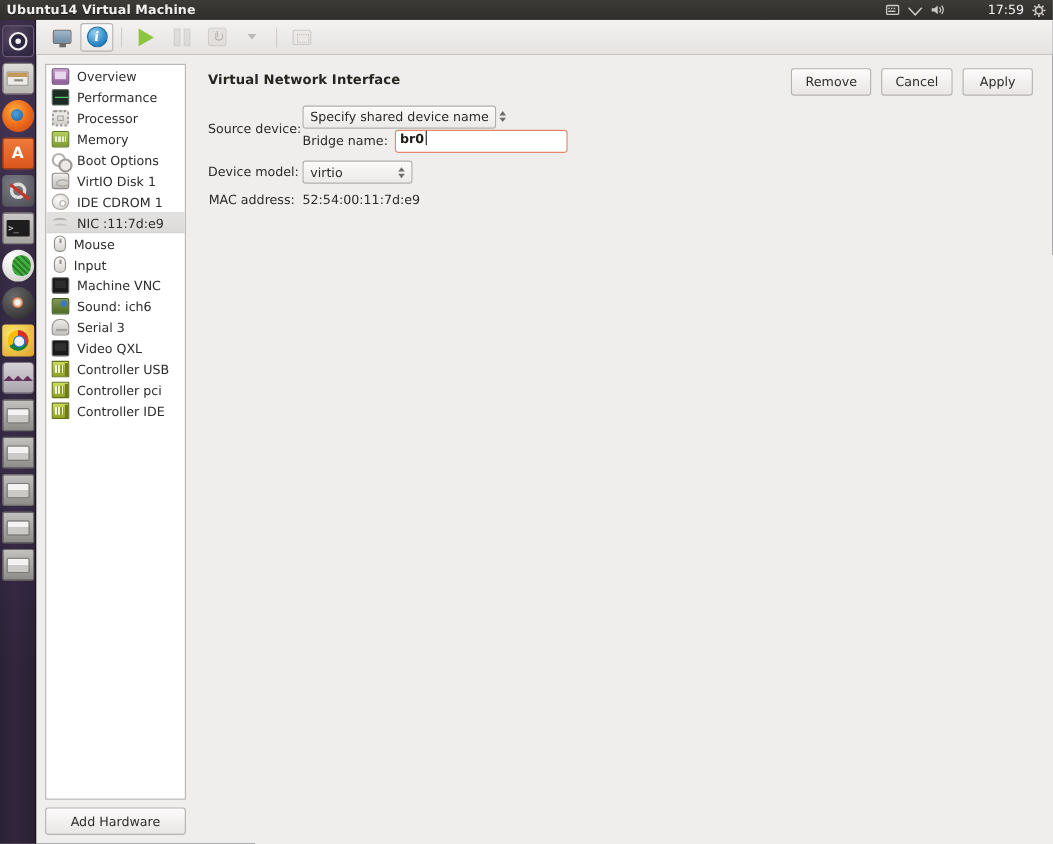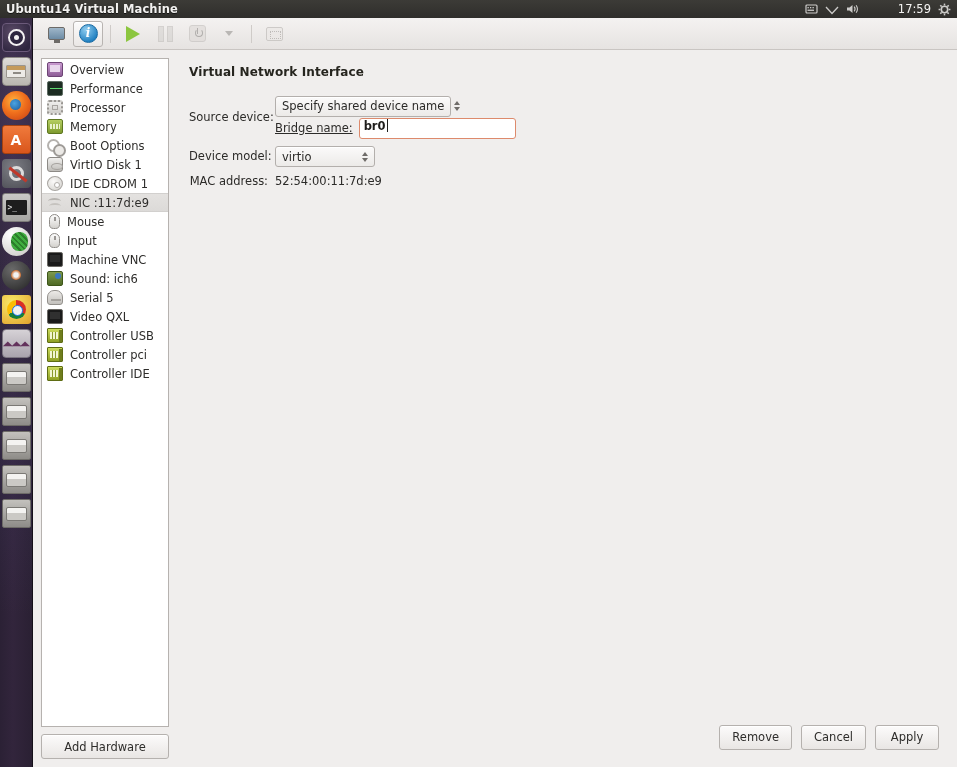--- a/index.html
+++ b/index.html
@@ -334,21 +334,21 @@
   #add-hw {
     margin-top: 7px; height: 25px;
     background: linear-gradient(#fcfbfb, #e9e6e4);
     border: 1px solid #b5b1ae; border-radius: 3px;
     font-size: 11.5px; color: #2e2d2b;
     display: flex; align-items: center; justify-content: center;
     box-shadow: inset 0 1px 0 #fff;
   }
 
   
-  #content-col { flex: 1; display: flex; flex-direction: column; position: relative; }
+  #content-col { flex: 1; display: flex; flex-direction: row; position: relative; }
   #content-pane { flex: 1; padding: 7px 4px 0 8px; position: relative; }
   h1#section-title {
     font-size: 12px; font-weight: bold; color: #26251f;
     margin-bottom: 16px; letter-spacing: .1px;
   }
   .form-grid { display: grid; grid-template-columns: 86px auto; row-gap: 7px; align-items: center; }
   .f-label {
     font-size: 11.5px; color: #2c2b29; text-align: right; padding-right: 7px;
     white-space: nowrap;
   }
@@ -371,21 +371,21 @@
     border-bottom: 4px solid #6f6c69;
   }
   .combo .steppers i.dn {
     border-left: 3.5px solid transparent; border-right: 3.5px solid transparent;
     border-top: 4px solid #6f6c69;
   }
   #source-combo { width: 176px; }
   #model-combo { width: 100px; }
 
   .bridge-row { display: flex; align-items: center; gap: 6px; margin-top: 1px; }
-  .bridge-label { font-size: 11.5px; color: #2c2b29; white-space: nowrap; text-decoration: underline; }
+  .bridge-label { font-size: 11.5px; color: #2c2b29; white-space: nowrap; }
   #bridge-input {
     width: 157px; height: 21px;
     background: #fff;
     border: 1px solid #dd8a6c; border-radius: 3px;
     font-size: 11.5px; color: #1f1e1c;
     padding: 0 4px;
     font-family: "DejaVu Sans", "Liberation Sans", sans-serif;
     display: flex; align-items: flex-start;
     position: relative;
     font-weight: bold;
@@ -578,21 +578,21 @@
         <div class="hw-item">
           <span class="hw-ico i-display"></span>
           <span>Machine VNC</span>
         </div>
         <div class="hw-item">
           <span class="hw-ico i-sound"></span>
           <span>Sound: ich6</span>
         </div>
         <div class="hw-item">
           <span class="hw-ico i-serial"></span>
-          <span>Serial 5</span>
+          <span>Serial 3</span>
         </div>
         <div class="hw-item">
           <span class="hw-ico i-video"></span>
           <span>Video QXL</span>
         </div>
         <div class="hw-item">
           <span class="hw-ico i-ctrl"></span>
           <span>Controller USB</span>
         </div>
         <div class="hw-item">

